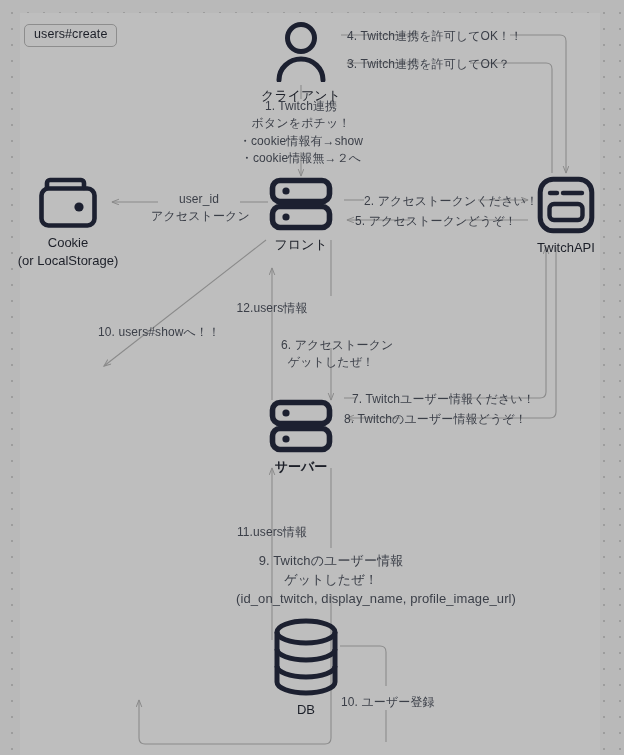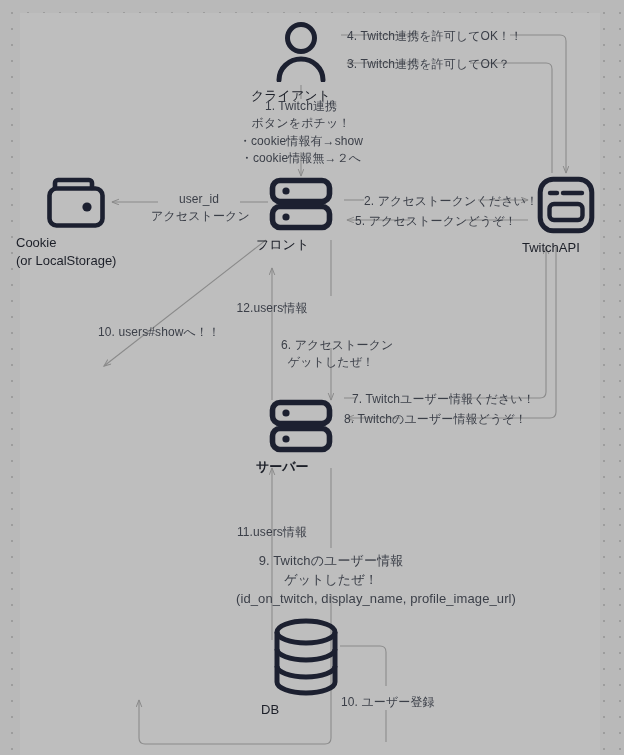--- a/index.html
+++ b/index.html
@@ -31,21 +31,21 @@
     padding:3px 9px 4px 9px;
     border:1px solid #8d8d8d;
     border-radius:5px;
     background:#bdbdbd;
     color:#1c1f28;
     font-size:12.5px;
     letter-spacing:.1px;
     line-height:1.1;
   }
 
-  .node{position:absolute;text-align:left;}
+  .node{position:absolute;text-align:center;}
   .node .icon{display:block;margin:0 auto;}
   .node .label{
     display:block;
     color:#1c1f28;
     font-size:13px;
     line-height:1.35;
     margin-top:5px;
     white-space:pre;
   }
 
@@ -111,30 +111,31 @@
       <path d="M272,640 L272,468" marker-end="url(#ah)"></path>
 
       <path d="M331,468 L331,548"></path>
       <path d="M331,594 L331,738 Q331,744 325,744 L145,744 Q139,744 139,738 L139,700" marker-end="url(#ah)"></path>
 
       <path d="M340,646 L380,646 Q386,646 386,652 L386,686"></path>
       <path d="M386,710 L386,742"></path>
     </g>
   </svg>
 
+  <div class="badge">users#create</div>
 
   <div class="node" style="left:251px;top:20px;width:100px;">
     <svg class="icon" width="52" height="62" viewBox="0 0 52 62">
       <circle cx="26" cy="18" r="13.5" fill="none" stroke="#1c2030" stroke-width="5"></circle>
       <path d="M4,60 a22,21 0 0 1 44,0" fill="none" stroke="#1c2030" stroke-width="5" stroke-linecap="round"></path>
     </svg>
     <span class="label">クライアント</span>
   </div>
 
-  <div class="node" style="left:16px;top:177px;width:120px;">
+  <div class="node" style="left:8px;top:177px;width:120px;">
     <svg class="icon" width="62" height="52" viewBox="0 0 62 52">
       <path d="M10,11 L10,6 a3,3 0 0 1 3,-3 L44,3 a3,3 0 0 1 3,3 L47,11" fill="none" stroke="#1c2030" stroke-width="4.6" stroke-linecap="round"></path>
       <rect x="4.5" y="11.5" width="53" height="37" rx="7" ry="7" fill="none" stroke="#1c2030" stroke-width="4.6"></rect>
       <circle cx="42" cy="30" r="4.6" fill="#1c2030"></circle>
     </svg>
     <span class="label">Cookie
 (or LocalStorage)</span>
   </div>
 
   <div class="node" style="left:522px;top:176px;width:88px;">

